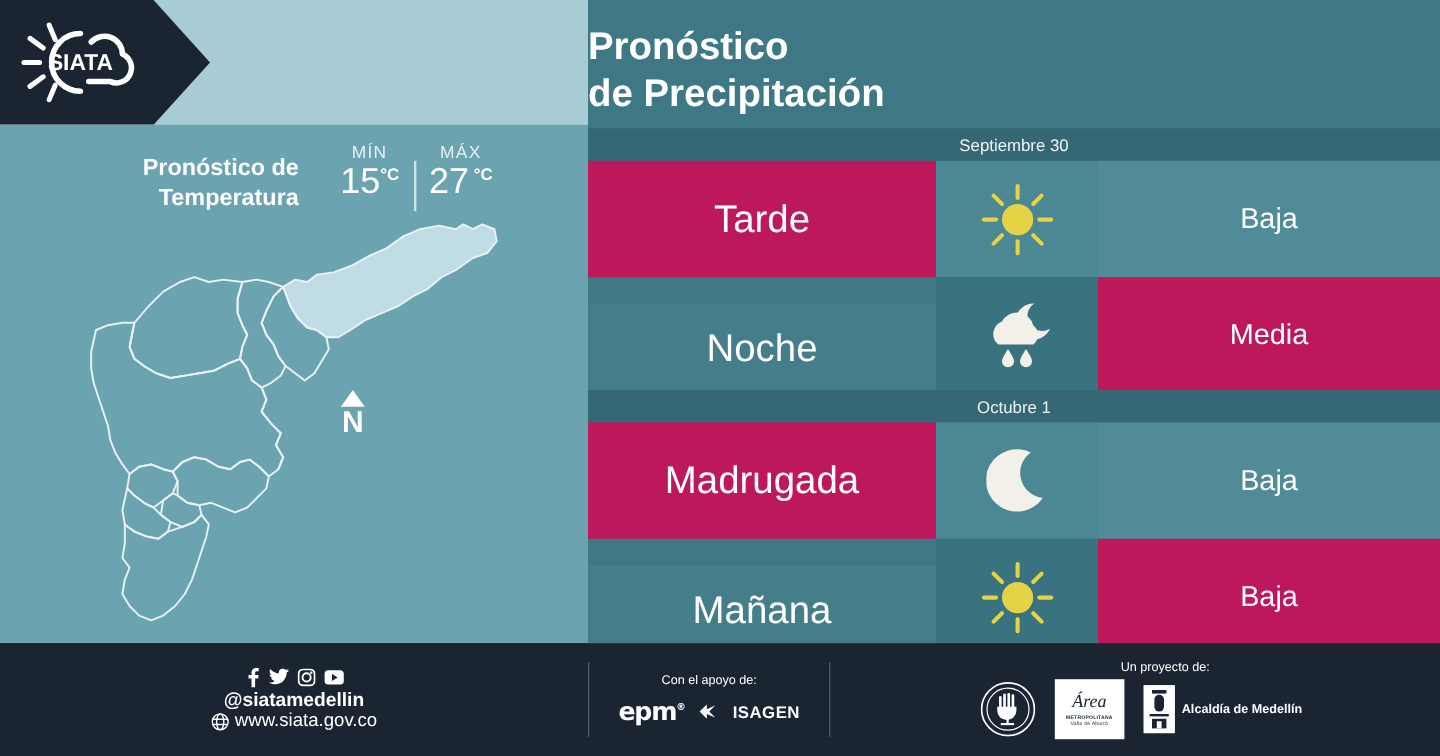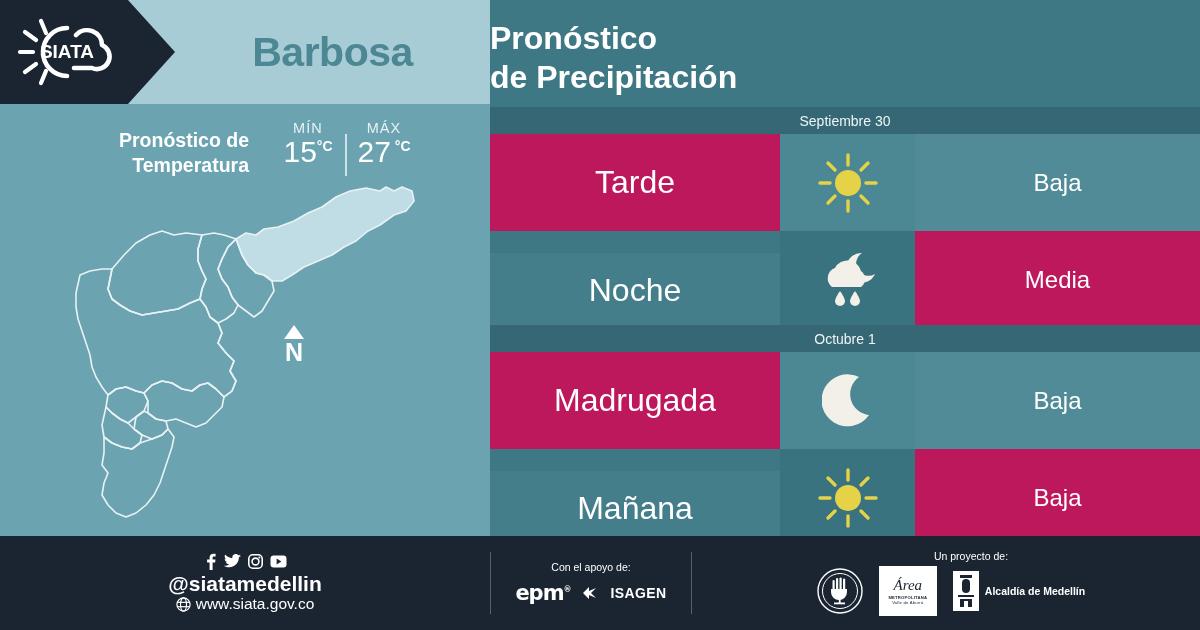--- a/index.html
+++ b/index.html
@@ -147,21 +147,21 @@
     background: #1b2532;
     display: flex; align-items: center;
   }
   .footer-social {
     width: 490px; height: 94px;
     display: flex; flex-direction: column; align-items: center; justify-content: center;
     color: #ffffff;
   }
   .social-icons { display: flex; gap: 7px; align-items: center; margin-bottom: 2px; }
   .social-icons svg { display: block; }
-  .handle { font-size: 21px; font-weight: bold; line-height: 1.12; }
+  .handle { font-size: 16px; font-weight: bold; line-height: 1.12; }
   .website-row { display: flex; align-items: center; gap: 5px; }
   .website { font-size: 15.5px; font-weight: normal; }
 
   .vsep { width: 1px; height: 62px; background: #53606d; }
 
   .footer-support {
     width: 200px; height: 94px;
     display: flex; flex-direction: column; align-items: center; justify-content: center;
     color: #ffffff; gap: 8px;
   }
@@ -203,21 +203,20 @@
             <line x1="11" y1="17" x2="22" y2="25"></line>
             <line x1="11" y1="57" x2="22" y2="49"></line>
             <line x1="27" y1="6" x2="32" y2="18"></line>
             <line x1="27" y1="68" x2="32" y2="56"></line>
             <path d="M53 13 A24 24 0 1 0 53 61" stroke-width="4.6"></path>
             <path d="M62 20 a15 15 0 0 1 26 10 a12 12 0 0 1 -10 23 l-18 0" stroke-width="4.6" stroke-linejoin="round"></path>
           </g>
           <text x="53" y="43" fill="#ffffff" font-size="19" font-weight="bold" font-family="Liberation Sans, sans-serif" text-anchor="middle">SIATA</text>
         </svg>
       </div>
-      <div class="city-name">Barbosa</div>
     </div>
 
     <div class="temp-block">
       <div class="temp-title">
         <span>Pronóstico de</span><br>
         <span>Temperatura</span>
       </div>
       <div class="temp-values">
         <div class="temp-col">
           <div class="lbl">MÍN</div>

